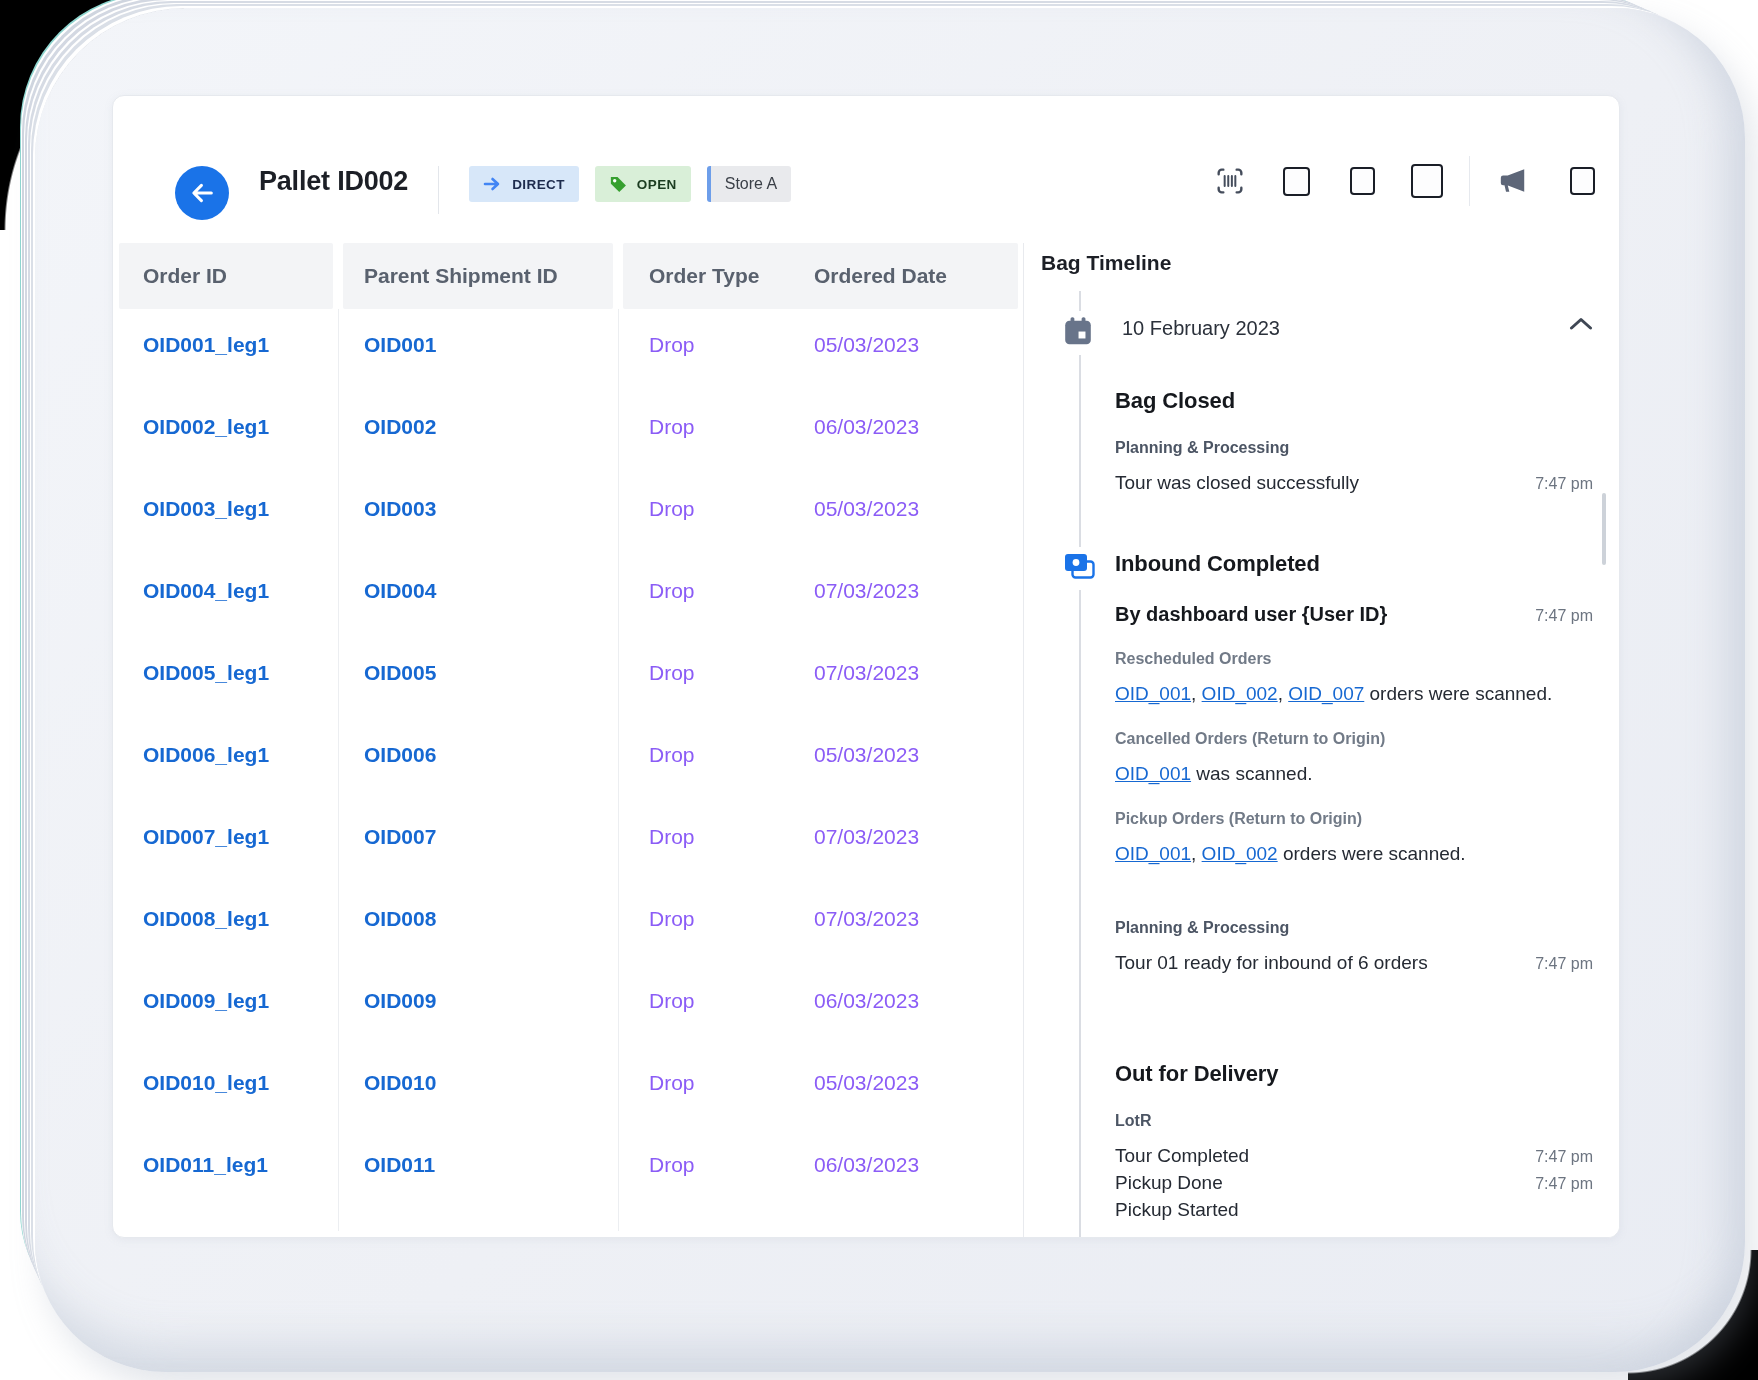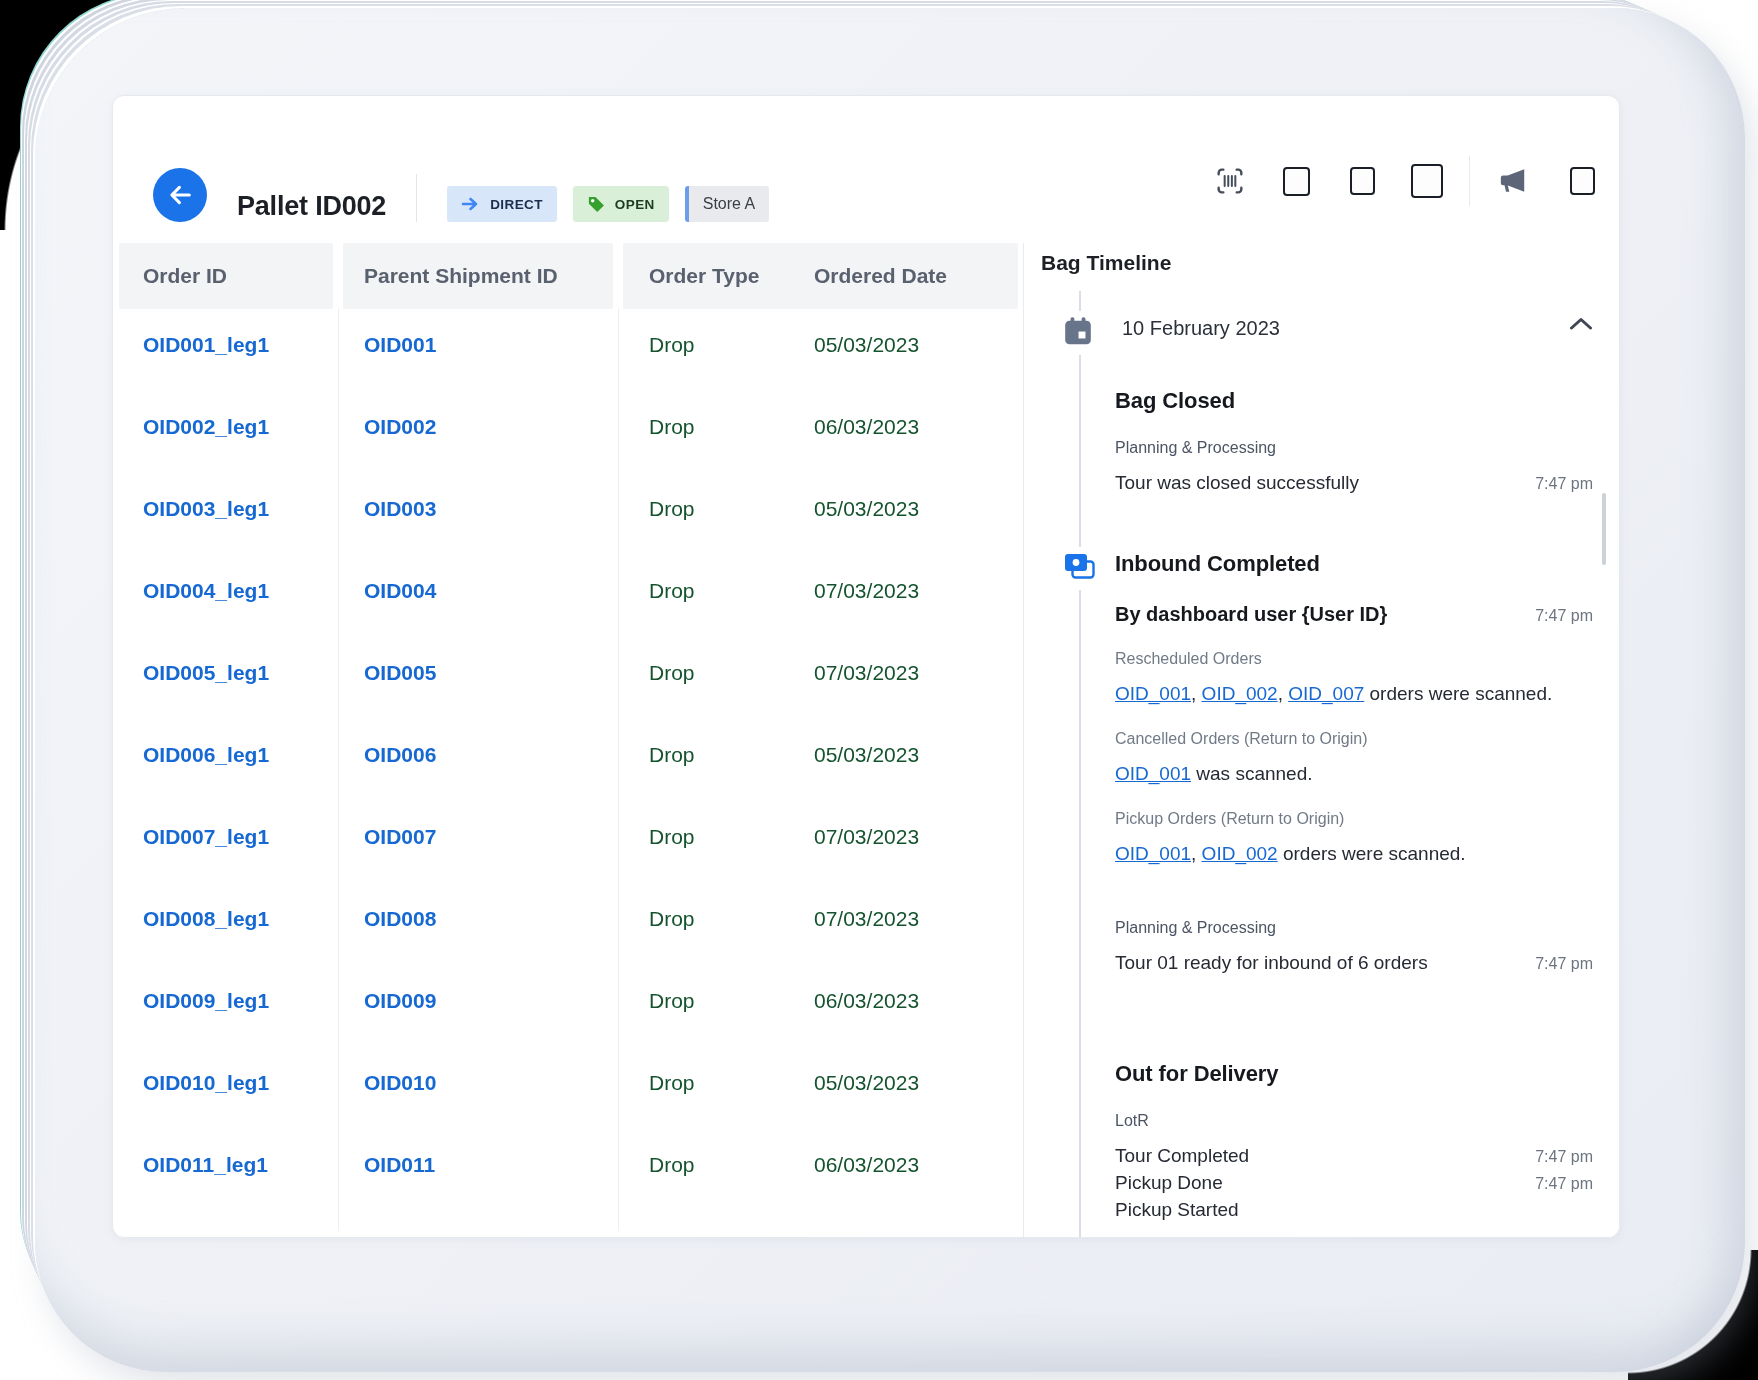--- a/index.html
+++ b/index.html
@@ -37,21 +37,21 @@
     box-shadow: inset -46px 0 36px -26px rgba(203,209,221,.75), inset 0 -56px 40px -30px rgba(203,209,221,.7); }
 
   
   .card {
     position:absolute; left:112px; top:95px; width:1508px; height:1143px; z-index:2;
     background:#fff; border:1px solid #e6e9ee; border-radius:12px; overflow:hidden;
     box-shadow:0 2px 8px rgba(140,150,170,.10);
   }
 
   
-  .hdr-left { position:absolute; left:40px; top:70px; height:56px; display:flex; align-items:flex-end; }
+  .hdr-left { position:absolute; left:62px; top:70px; height:56px; display:flex; align-items:flex-start; }
   .back-btn { width:54px; height:54px; border-radius:50%; background:#1a73e8; border:none;
     display:flex; align-items:center; justify-content:center; cursor:pointer; flex:0 0 auto; }
   .page-title { margin-left:30px; font-size:27px; font-weight:700; color:#1c1f26; letter-spacing:-.2px; }
   .hdr-div { width:1px; height:48px; background:#e3e6eb; margin:0 30px 0 30px; }
   .badge { height:36px; display:flex; align-items:center; border-radius:3px; padding:0 14px; margin-right:16px; }
   .badge .blabel { font-size:13.5px; font-weight:700; letter-spacing:.4px; }
   .badge-direct { background:#d7e7f9; } .badge-direct .blabel { color:#1e2c4e; margin-left:9px; }
   .badge-open   { background:#d9efd8; } .badge-open .blabel { color:#1b3c20; margin-left:9px; }
   .badge-store  { background:#e9eaed; border-left:4px solid #6d9eea; }
   .badge-store .blabel { color:#3a3f47; font-weight:400; font-size:16px; letter-spacing:0; }
@@ -67,39 +67,39 @@
   .tool-div { width:1px; height:50px; background:#e6e9ee; }
 
   
   .thead-box { position:absolute; background:#f3f4f6; border-radius:2px; top:147px; height:66px; }
   .th { position:absolute; top:168px; font-size:21px; font-weight:600; color:#59616e; }
   .vline { position:absolute; width:1px; background:#eceef1; top:213px; height:922px; }
   .rows { position:absolute; left:0; top:208px; width:910px; }
   .trow { position:relative; height:82px; }
   .trow .cell { position:absolute; top:50%; transform:translateY(-50%); font-size:21px; }
   .cell.lnk { color:#1668d2; font-weight:600; text-decoration:none; cursor:pointer; }
-  .cell.plain { color:#14532d; }
+  .cell.plain { color:#8b5cf6; }
 
   
   .timeline { position:absolute; left:910px; top:147px; width:598px; height:996px;
     border-left:1px solid #e8eaee; overflow:hidden; background:#fff; }
   .tl-title { position:absolute; left:17px; top:8px; font-size:21px; font-weight:700; color:#1c1f26; }
   .rail { position:absolute; left:55px; top:48px; bottom:-4px; width:2px; background:#dadde3; }
   .date-row { position:absolute; left:0; right:0; top:66px; height:40px; }
   .cal-wrap { position:absolute; left:38px; top:2px; background:#fff; padding:4px 0; }
   .date-text { position:absolute; left:98px; top:8px; font-size:20px; color:#2b313b; }
   .chev-btn { position:absolute; right:28px; top:8px; background:none; border:none; cursor:pointer; }
   .ev { position:absolute; left:0; right:0; }
   .ev-marker { position:absolute; background:#fff; padding:5px 0; }
   .ev-dot { width:22px; height:22px; border-radius:50%; background:#667083; }
   .ev-body { margin-left:91px; margin-right:28px; }
   .ev-title { font-size:22px; font-weight:700; color:#15181d; line-height:30px; letter-spacing:-.1px; }
   .ev-byline { display:flex; justify-content:space-between; align-items:baseline; margin-top:22px; }
   .ev-byline .txt { font-size:20px; font-weight:700; color:#15181d; line-height:26px; }
-  .ev-label { margin-top:22px; font-size:16px; font-weight:400; color:#717a87; line-height:20px; }
+  .ev-label { margin-top:22px; font-size:16px; font-weight:700; color:#717a87; line-height:20px; }
   .ev-label.strong { color:#4c5564; }
   .ev-line { display:flex; justify-content:space-between; align-items:baseline; margin-top:12px;
     font-size:19px; color:#252a33; line-height:26px; }
   .ev-line + .ev-line { margin-top:0;justify-content:space-between; }
   .ev-time { font-size:16px; color:#6c7480; flex:0 0 auto; margin-left:12px; }
   .tl-link { color:#1668d2; text-decoration:underline; cursor:pointer; }
   .scroll-thumb { position:absolute; right:15px; top:250px; width:4px; height:72px; border-radius:2px; background:#cdd2d9; }
 </style>
 </head>
 <body>

